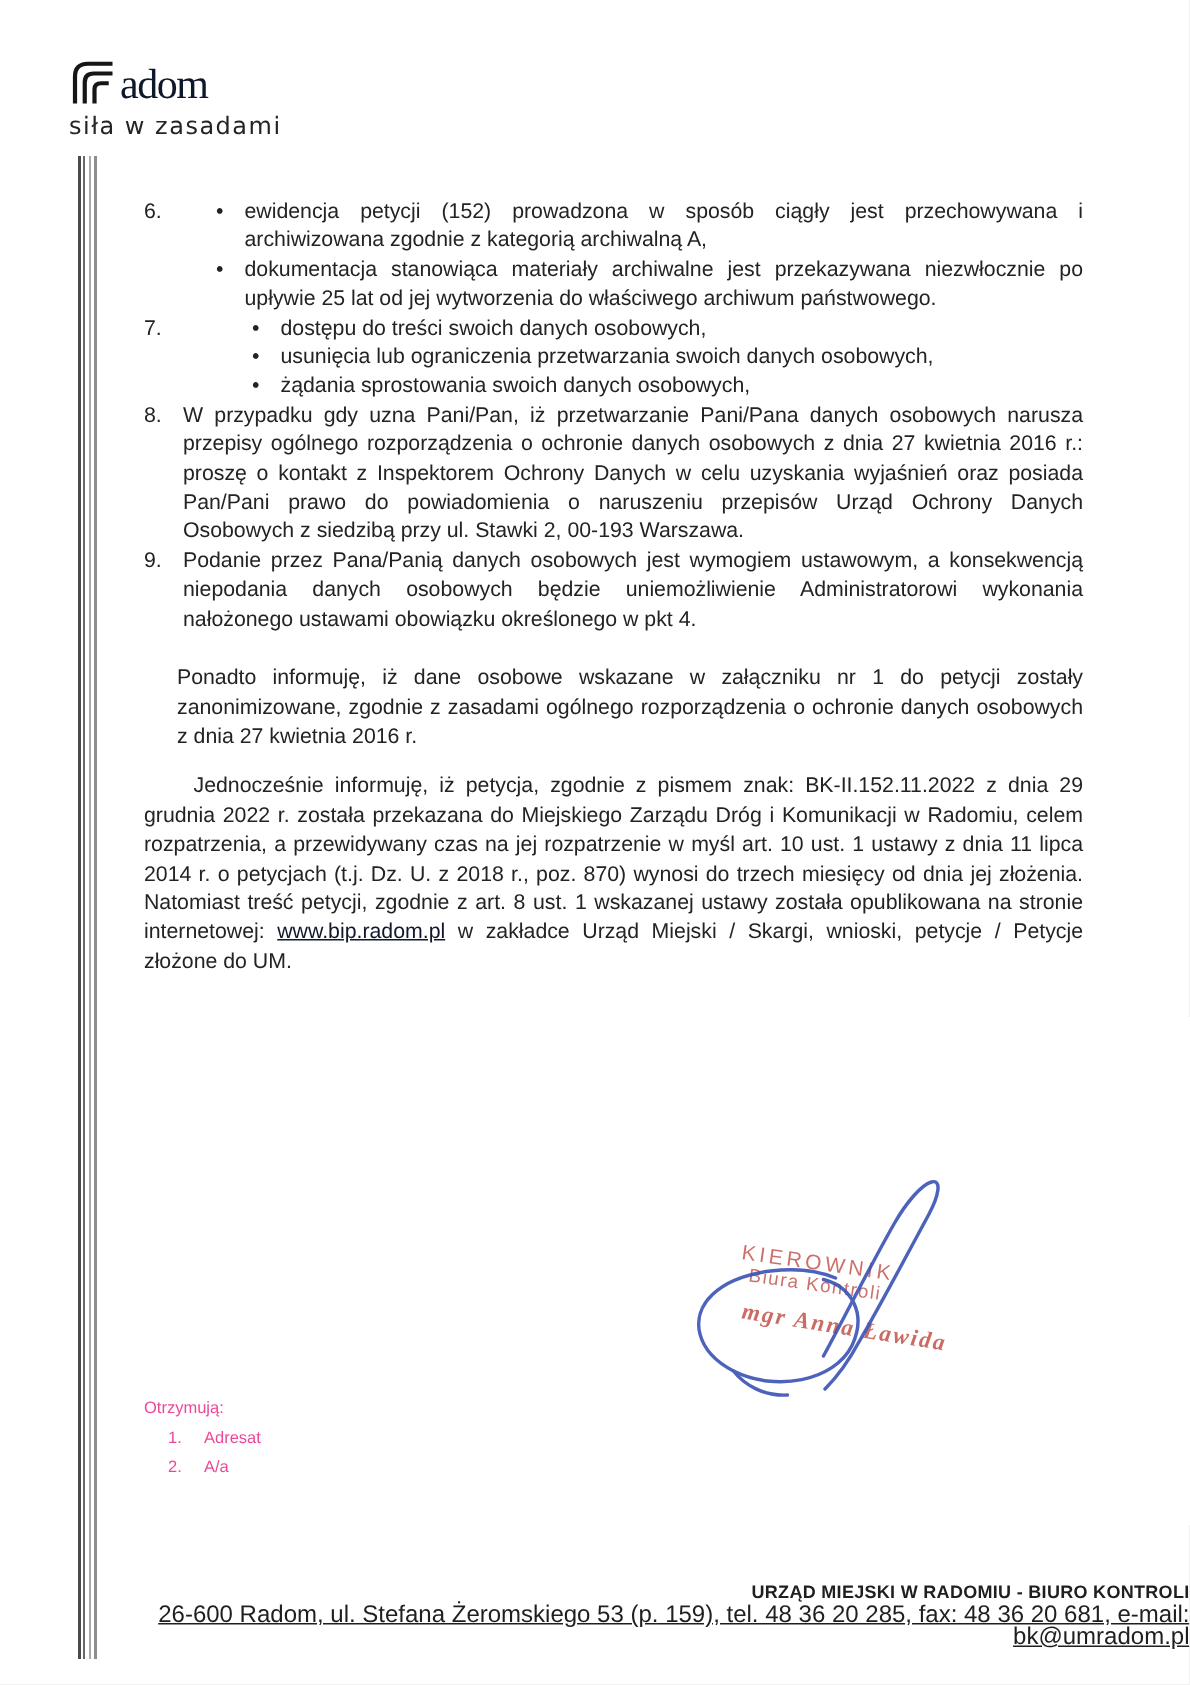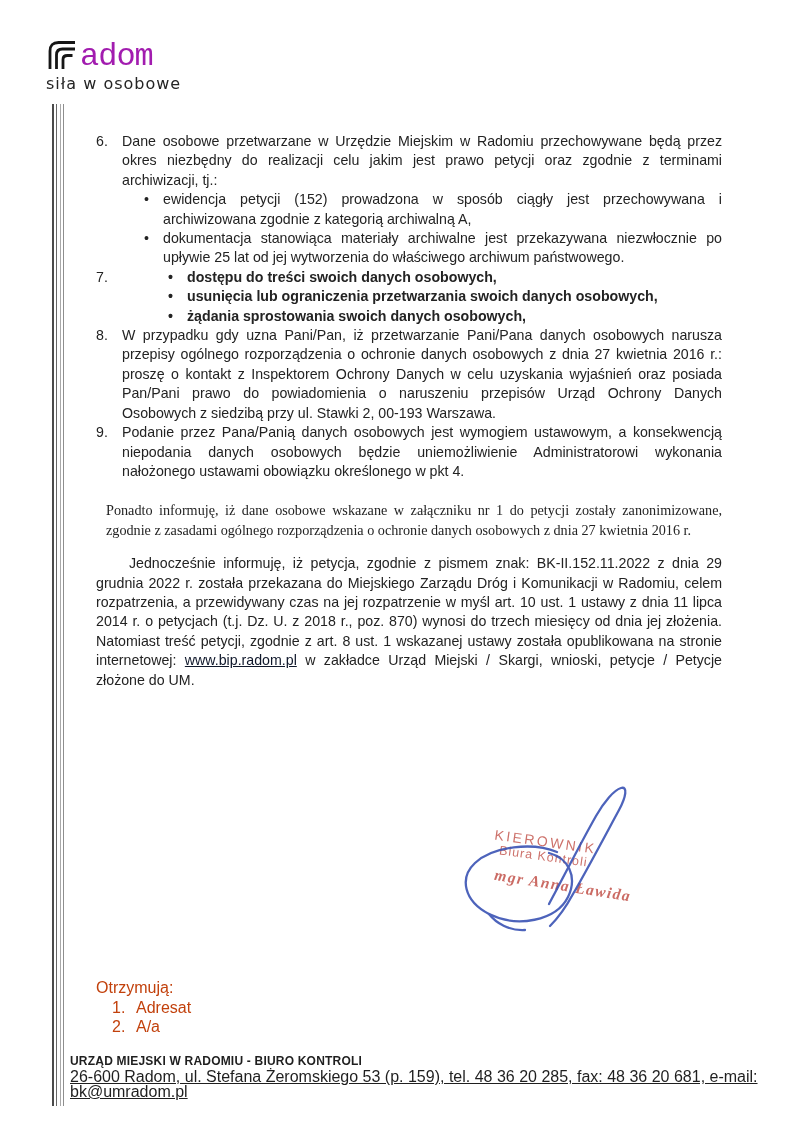--- a/index.html
+++ b/index.html
@@ -31,45 +31,45 @@
       #7a7a7a 11px,#7a7a7a 12.5px,
       #ffffff 12.5px,#ffffff 15px);
     opacity:.85;
   }
 
   
   .logo{position:absolute;left:46px;top:36px;width:170px;}
   .logo-row{display:flex;align-items:flex-end;}
   .logo-mark{display:block;}
   .logo-word{
-    font-family:Liberation Mono, monospace;
-    font-size:32px;line-height:30px;letter-spacing:-1px;color:#a21caf;
+    font-family:Liberation Serif, serif;
+    font-size:28px;line-height:30px;letter-spacing:-1px;color:#0f172a;
     margin-left:2px;font-weight:500;
   }
   .logo-tagline{
     font-family:"DejaVu Sans","Liberation Sans",sans-serif;
     font-size:16px;letter-spacing:1px;color:#242424;margin-top:2px;
   }
 
   
   .content{
     position:absolute;left:96px;top:132px;width:626px;
     font-size:14.2px;line-height:19.4px;text-align:justify;
     color:#232323;
   }
   .num-item{display:flex;}
   .num-col{flex:0 0 26px;}
   .item-body{flex:1;}
   ul.b1{list-style:none;margin:0 0 0 14px;padding:0;}
   ul.b1 > li{position:relative;padding-left:27px;}
   ul.b1 > li::before{content:"\2022";position:absolute;left:8px;}
   ul.b2{list-style:none;margin:0 0 0 44px;padding:0;}
-  ul.b2 > li{position:relative;padding-left:21px;font-weight:bold;}
+  ul.b2 > li{position:relative;padding-left:21px;}
   ul.b2 > li::before{content:"\2022";position:absolute;left:2px;}
-  .para-ponadto{margin:20px 0 0 10px;font-family:Liberation Serif, serif;}
+  .para-ponadto{margin:20px 0 0 22px;}
   .para-jedn{margin:14px 0 0 0;text-indent:33px;}
   .inline-link{color:#0f172a;text-decoration:underline;cursor:pointer;}
 
   
   .stamp{
     position:absolute;left:492px;top:827px;
     transform:rotate(8deg);transform-origin:left top;
     color:var(--stamp-color);opacity:.82;text-align:center;width:110px;
   }
   .stamp-l1{font-size:14px;letter-spacing:2.5px;line-height:15px;}
@@ -78,27 +78,27 @@
     position:absolute;left:496px;top:866px;width:150px;
     transform:rotate(9deg);transform-origin:left top;
     font-family:"Liberation Serif","DejaVu Serif",serif;
     font-style:italic;font-weight:bold;
     font-size:15.5px;letter-spacing:1.5px;
     color:var(--stamp-color);opacity:.85;white-space:nowrap;
   }
   .signature-svg{position:absolute;left:437px;top:782px;}
 
   
-  .distribution{position:absolute;left:96px;top:978px;font-size:16px;line-height:19.5px;color:#c2410c;}
+  .distribution{position:absolute;left:96px;top:930px;font-size:11px;line-height:19.5px;color:#ec4899;}
   .dist-items{margin-left:16px;}
   .dist-row{display:flex;}
   .dist-num{flex:0 0 24px;}
 
   
-  .footer{position:absolute;left:70px;right:0;top:1054px;text-align:left;color:#1f1f1f;}
+  .footer{position:absolute;left:70px;right:0;top:1054px;text-align:right;color:#1f1f1f;}
   .footer-title{font-size:12px;font-weight:bold;letter-spacing:.2px;line-height:15px;}
   .footer-address{font-size:16px;line-height:15px;text-decoration:underline;}
 </style>
 </head>
 <body>
 
 <div class="page">
 
   <div class="scan-stripe"></div>
 
@@ -106,29 +106,28 @@
     <div class="logo-row">
       <svg class="logo-mark" width="32" height="36" viewBox="0 0 32 36" aria-hidden="true">
         <g fill="none" stroke="#161616" stroke-width="2.8">
           <path d="M4 33 V15 Q4 6.5 12.5 6.5 H29"></path>
           <path d="M10.5 33 V19 Q10.5 13 16.5 13 H29"></path>
           <path d="M17 33 V23.5 Q17 19.5 21.5 19.5 H26.5"></path>
         </g>
       </svg>
       <span class="logo-word">adom</span>
     </div>
-    <div class="logo-tagline">siła w osobowe</div>
+    <div class="logo-tagline">siła w zasadami</div>
   </div>
 
   <div class="content">
 
     <div class="num-item">
       <div class="num-col">6.</div>
       <div class="item-body">
-        <div>Dane osobowe przetwarzane w Urzędzie Miejskim w Radomiu przechowywane będą przez okres niezbędny do realizacji celu jakim jest prawo petycji oraz zgodnie z terminami archiwizacji, tj.:</div>
         <ul class="b1">
           <li>ewidencja petycji (152) prowadzona w sposób ciągły jest przechowywana i archiwizowana zgodnie z kategorią archiwalną A,</li>
           <li>dokumentacja stanowiąca materiały archiwalne jest przekazywana niezwłocznie po upływie 25 lat od jej wytworzenia do właściwego archiwum państwowego.</li>
         </ul>
       </div>
     </div>
 
     <div class="num-item">
       <div class="num-col">7.</div>
       <div class="item-body">

